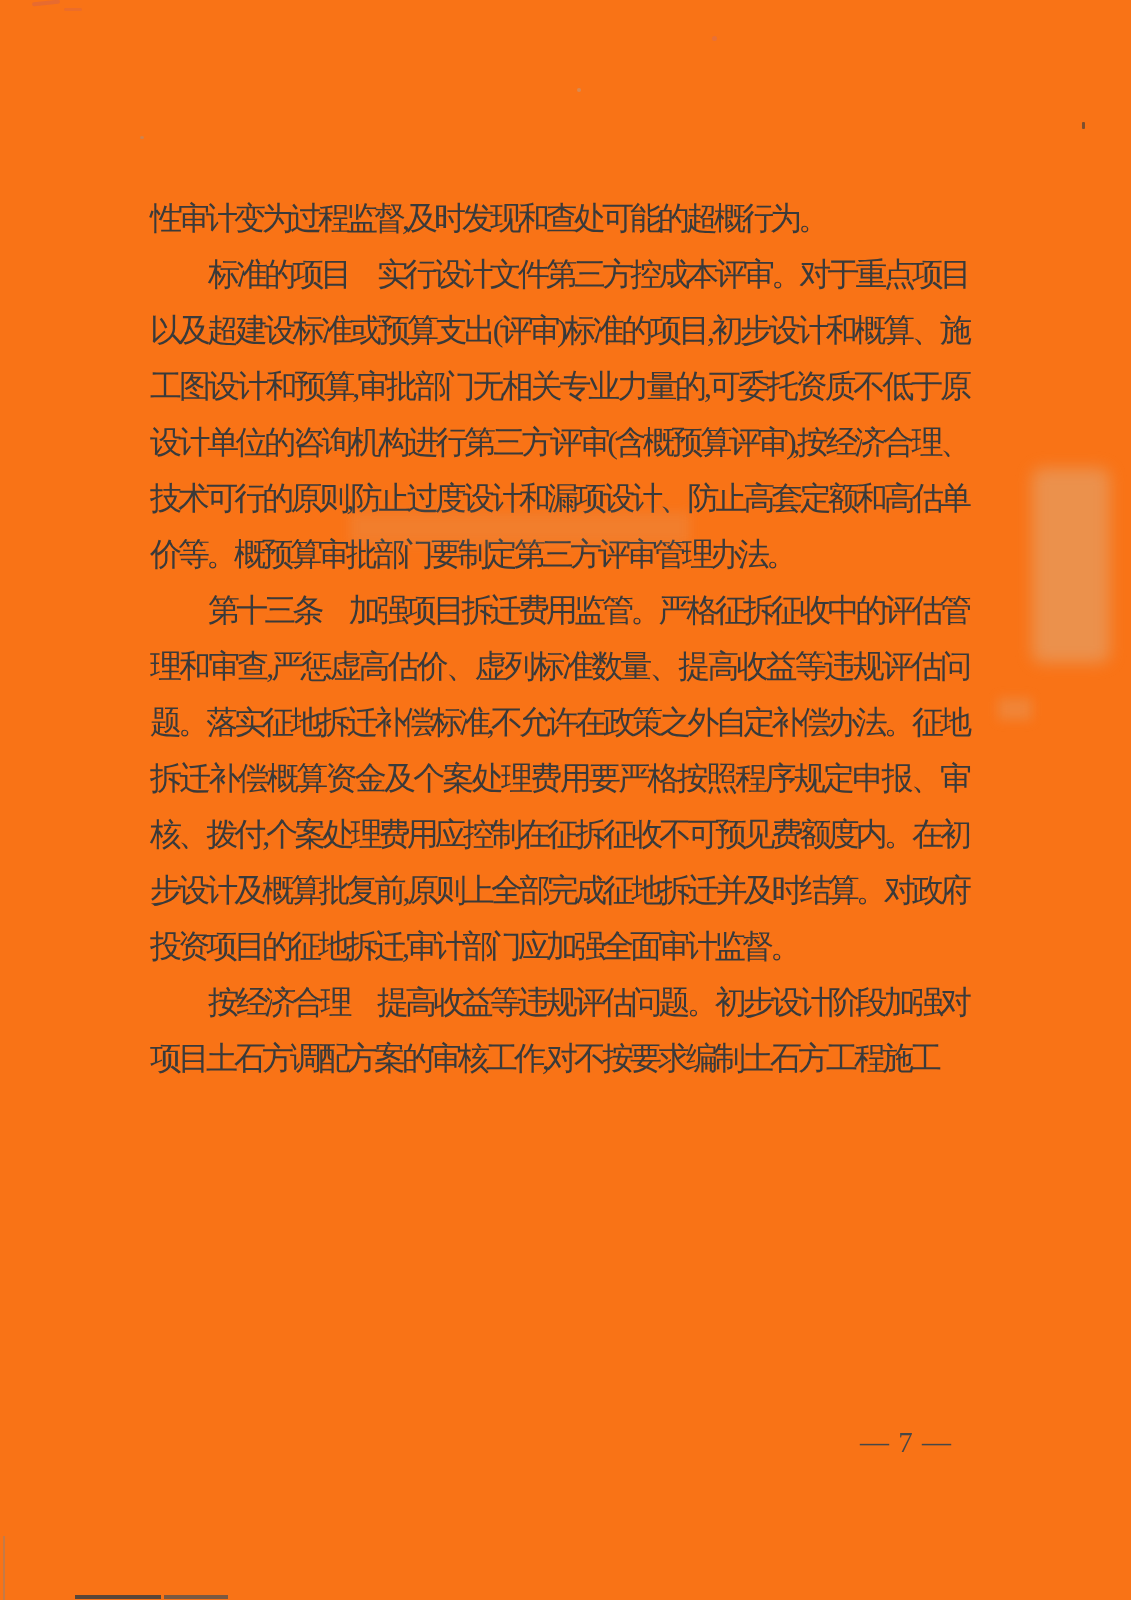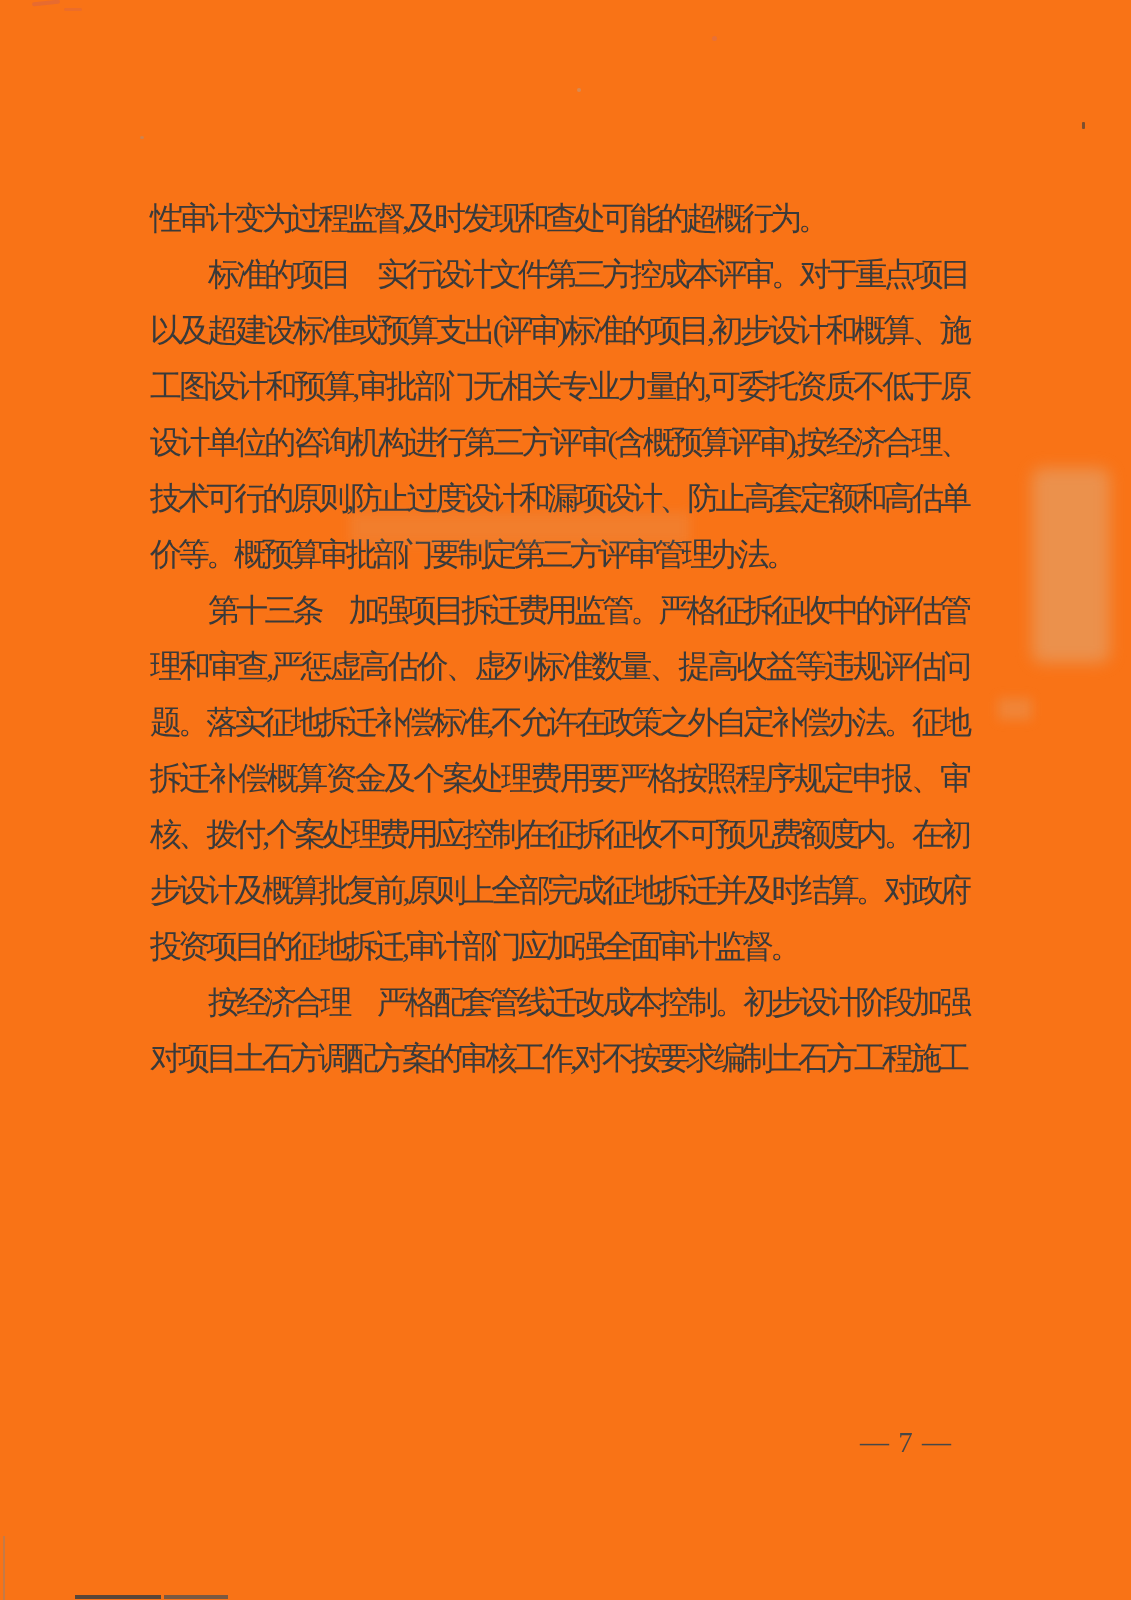--- a/index.html
+++ b/index.html
@@ -71,21 +71,21 @@
     <p class="para continuation">
       <span>性审计变为过程监督,及时发现和查处可能的超概行为。</span>
     </p>
     <p class="para">
       <span class="art-label">标准的项目</span><span>　实行设计文件第三方控成本评审。对于重点项目以及超建设标准或预算支出(评审)标准的项目,初步设计和概算、施工图设计和预算,审批部门无相关专业力量的,可委托资质不低于原设计单位的咨询机构进行第三方评审(含概预算评审),按经济合理、技术可行的原则,防止过度设计和漏项设计、防止高套定额和高估单价等。概预算审批部门要制定第三方评审管理办法。</span>
     </p>
     <p class="para">
       <span class="art-label">第十三条</span><span>　加强项目拆迁费用监管。严格征拆征收中的评估管理和审查,严惩虚高估价、虚列标准数量、提高收益等违规评估问题。落实征地拆迁补偿标准,不允许在政策之外自定补偿办法。征地拆迁补偿概算资金及个案处理费用要严格按照程序规定申报、审核、拨付,个案处理费用应控制在征拆征收不可预见费额度内。在初步设计及概算批复前,原则上全部完成征地拆迁并及时结算。对政府投资项目的征地拆迁,审计部门应加强全面审计监督。</span>
     </p>
     <p class="para">
-      <span class="art-label">按经济合理</span><span>　严格配套管线迁改成本控制。初步设计阶段加强对项目土石方调配方案的审核工作,对不按要求编制土石方工程施工</span>
+      <span class="art-label">按经济合理</span><span>　提高收益等违规评估问题。初步设计阶段加强对项目土石方调配方案的审核工作,对不按要求编制土石方工程施工</span>
     </p>
   </div>
 
   <div class="footer">— 7 —</div>
 
   <div class="artifact a-red1"></div>
   <div class="artifact a-red2"></div>
   <div class="artifact a-red3"></div>
   <div class="artifact a-speck1"></div>
   <div class="artifact a-speck2"></div>

